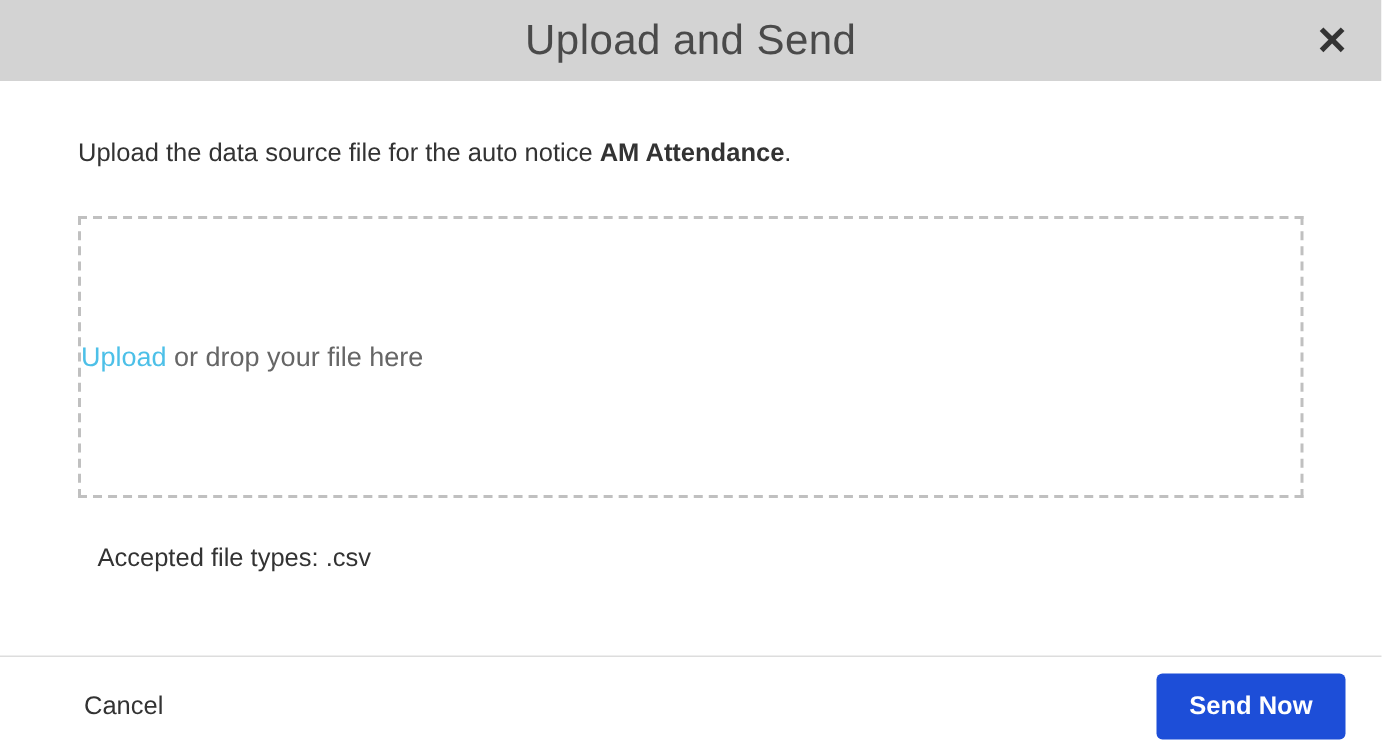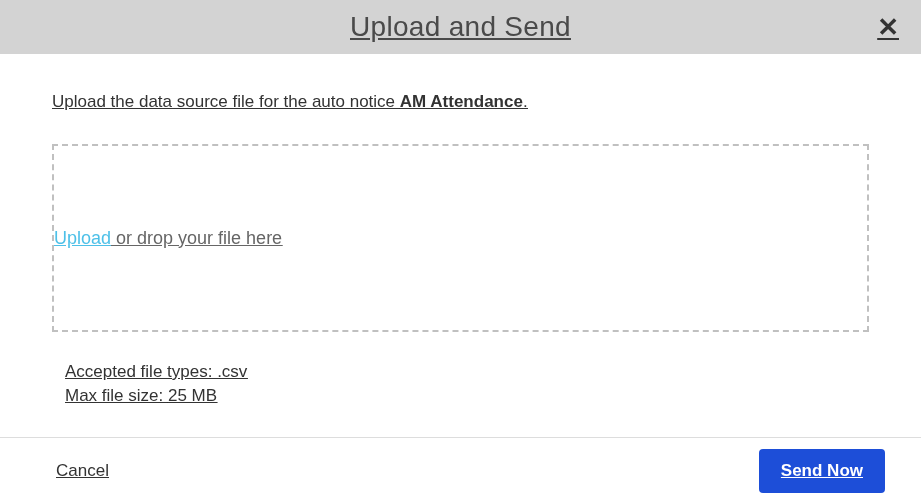--- a/index.html
+++ b/index.html
@@ -1,19 +1,18 @@
 <!DOCTYPE html>
 <html><head>
   <meta charset="utf-8">
   <style>
     * {
       margin: 0;
       padding: 0;
       box-sizing: border-box;
-      text-decoration: underline;
     }
     body {
       font-family: -apple-system, BlinkMacSystemFont, "Segoe UI", "Helvetica Neue", Arial, sans-serif;
       color: #333;
       width: 921px;
       height: 503px;
       overflow: hidden;
       background: #fff;
     }
     .modal-header {
@@ -72,21 +71,21 @@
       color: #333;
       line-height: 1.4;
       margin-left: 13px;
     }
     .modal-footer {
       border-top: 1px solid #ddd;
       height: 66px;
       display: flex;
       align-items: center;
       justify-content: space-between;
-      padding: 0 36px 0 56px;
+      padding: 0 24px 0 56px;
       position: absolute;
       bottom: 0;
       left: 0;
       right: 0;
     }
     .cancel-btn {
       font-size: 17px;
       color: #333;
       background: none;
       border: none;
@@ -119,22 +118,19 @@
   <div class="dropzone">
     <div class="dropzone-text">
       <span class="upload-link">Upload</span><span> or drop your file here</span>
     </div>
   </div>
 
   <div class="file-info">
     <div>
       <span>Accepted file types: </span><span>.csv</span>
     </div>
-    <div>
-      <span>Max file size: </span><span>25 MB</span>
-    </div>
   </div>
 </div>
 
 <div class="modal-footer">
   <button class="cancel-btn">Cancel</button>
   <button class="send-btn">Send Now</button>
 </div>
 
 </body></html>

